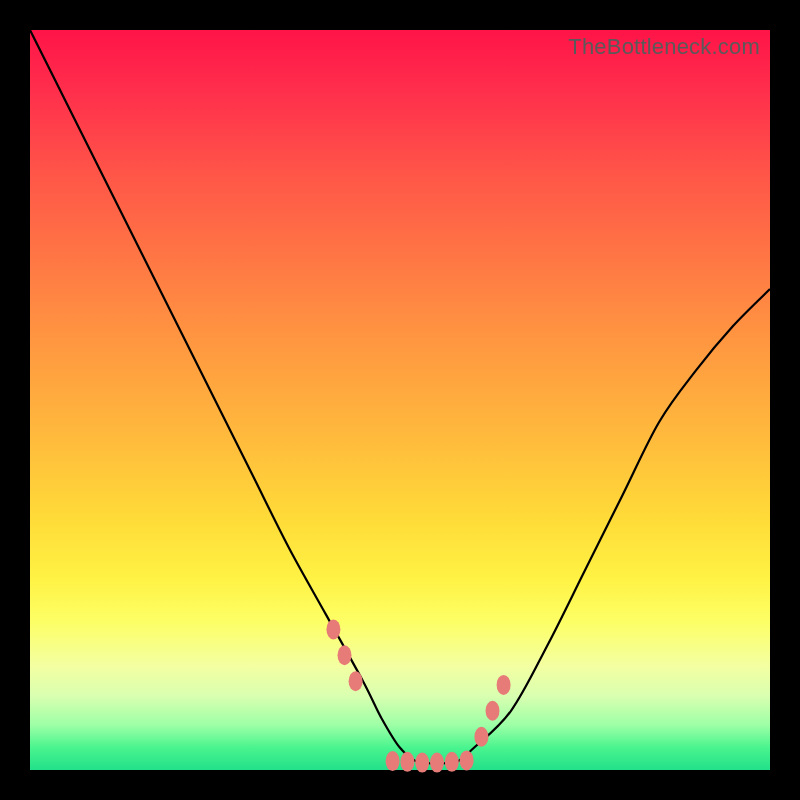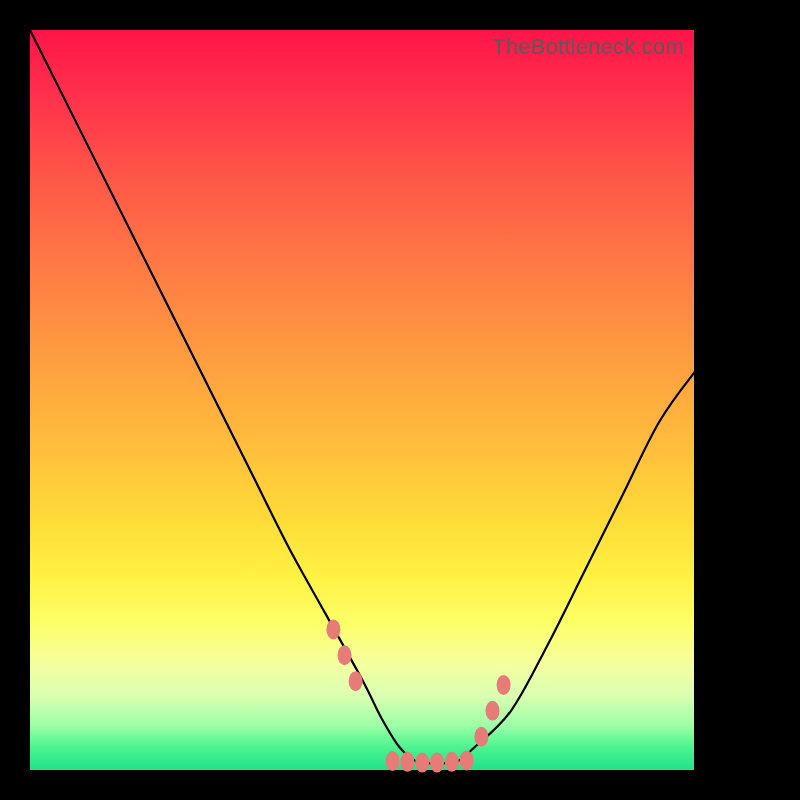--- a/index.html
+++ b/index.html
@@ -14,21 +14,21 @@
   .frame {
     position: relative;
     width: 800px;
     height: 800px;
     background: #000;
   }
   .plot-area {
     position: absolute;
     left: 30px;
     top: 30px;
-    width: 664px;
+    width: 740px;
     height: 740px;
     
     background: linear-gradient(
       to bottom,
       #ff1448 0%,
       #ff2e4c 8%,
       #ff5748 20%,
       #ff7a44 32%,
       #ff9c40 44%,
       #ffbd3c 56%,

